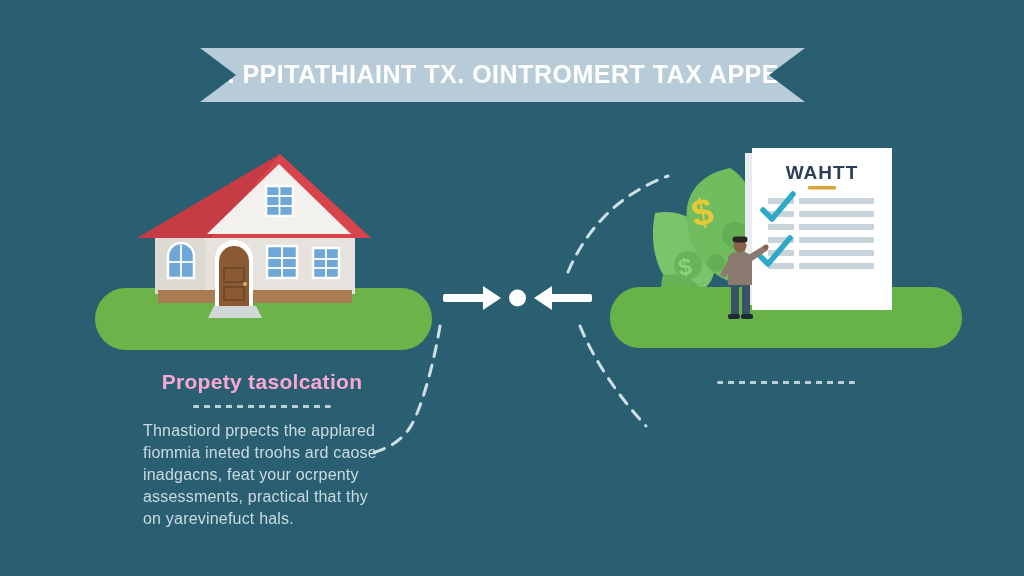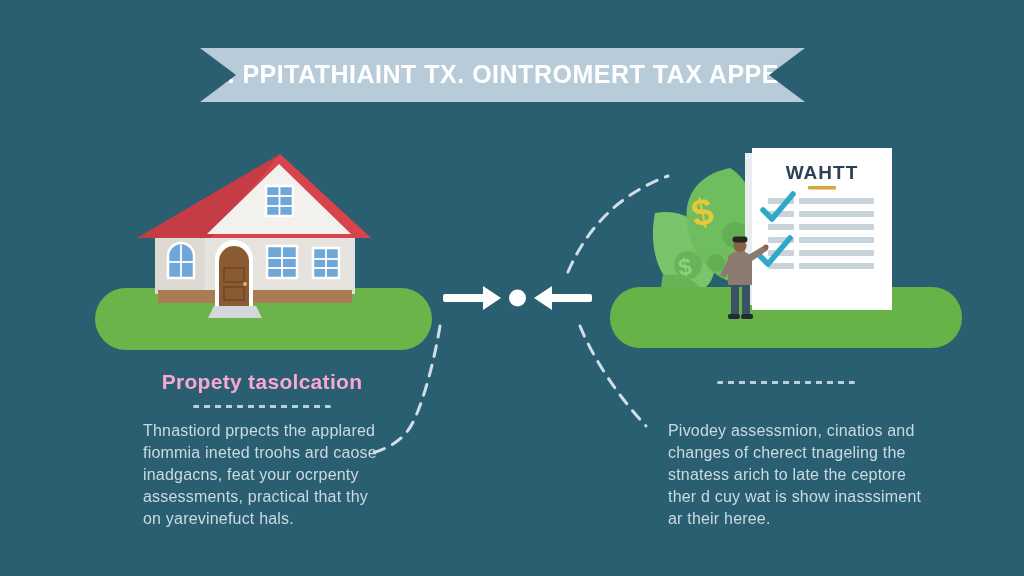--- a/index.html
+++ b/index.html
@@ -179,19 +179,14 @@
   </div>
   <div class="abs col-body left-body">Thnastiord prpects the applared
 fiommia ineted troohs ard caose
 inadgacns, feat your ocrpenty
 assessments, practical that thy
 on yarevinefuct hals.</div>
 
   <div class="abs right-heading">
     <div class="dash-divider"></div>
   </div>
-  <div class="abs col-body right-body">Pivodey assessmion, cinatios and
-changes of cherect tnageling the
-stnatess arich to late the ceptore
-ther d cuy wat is show inasssiment
-ar their heree.</div>
 
 </div>
 
 </body></html>

